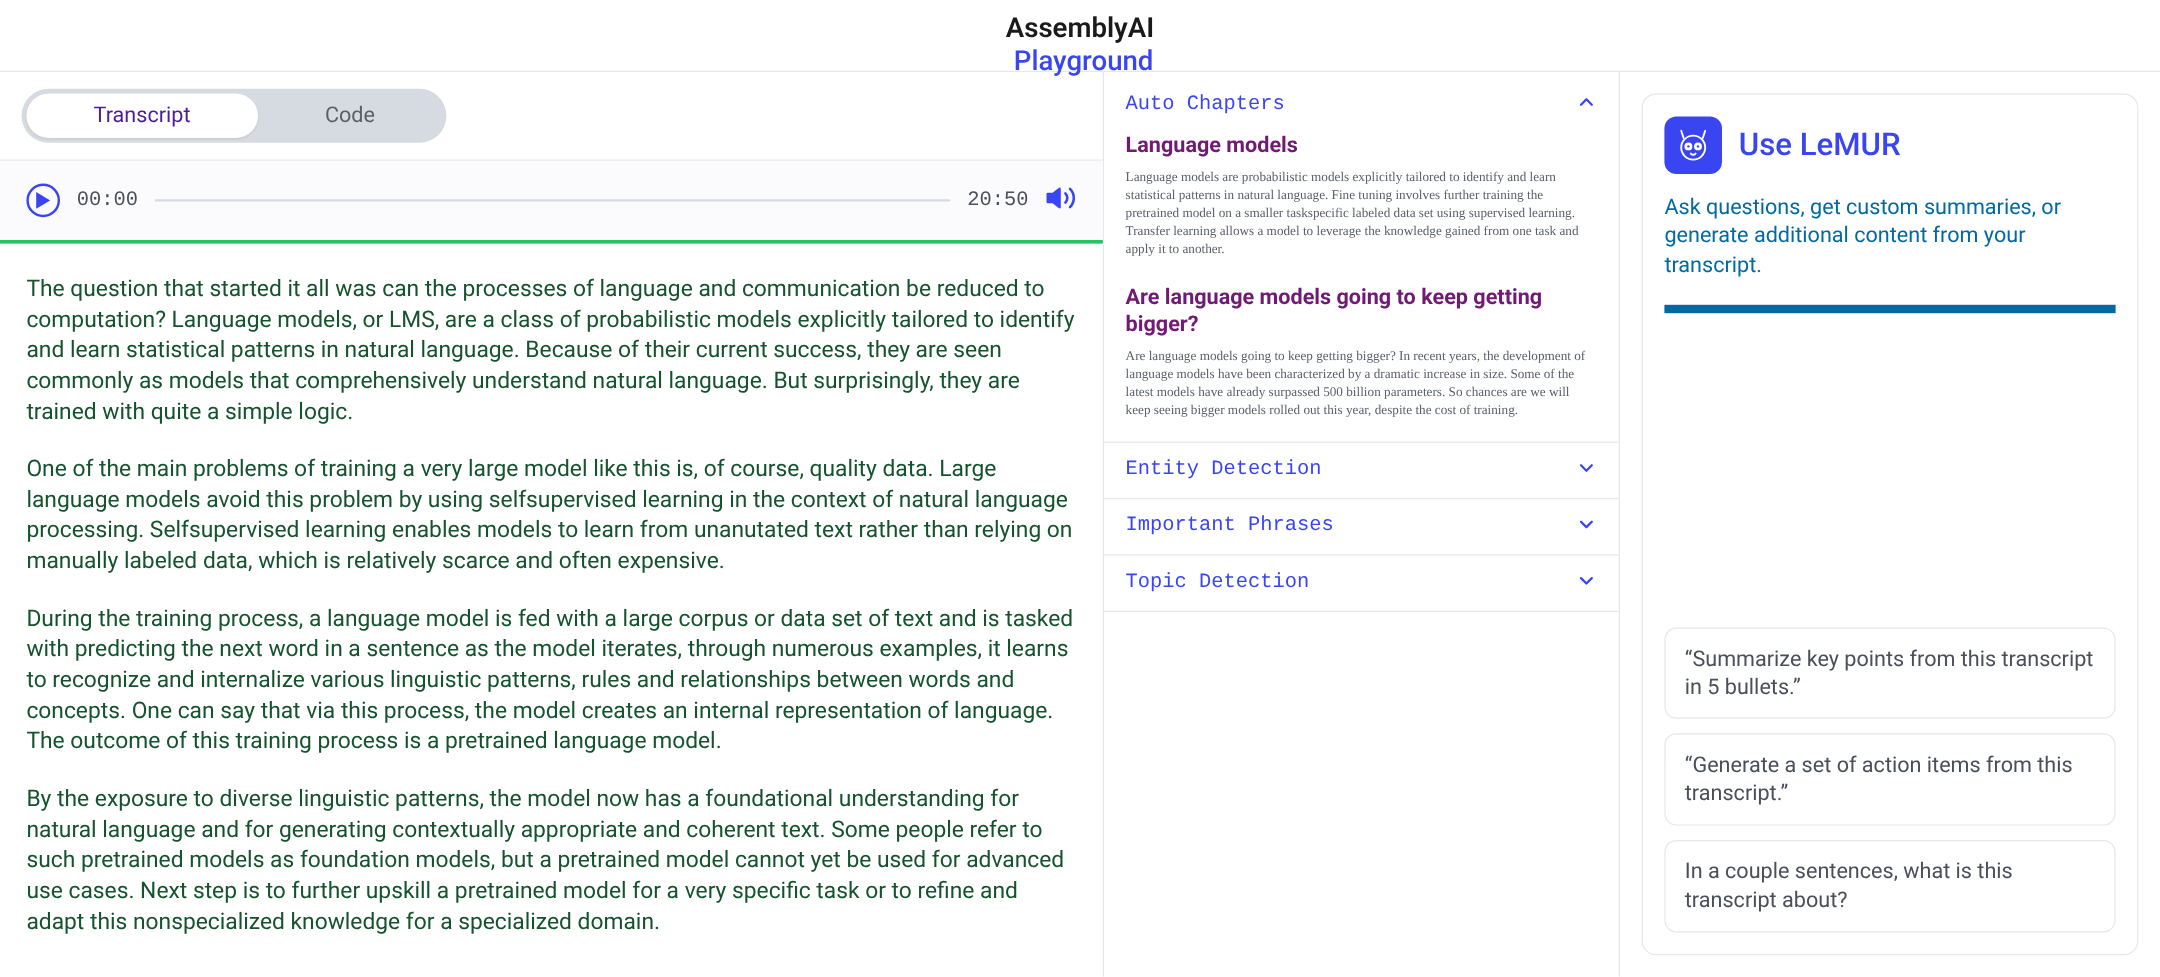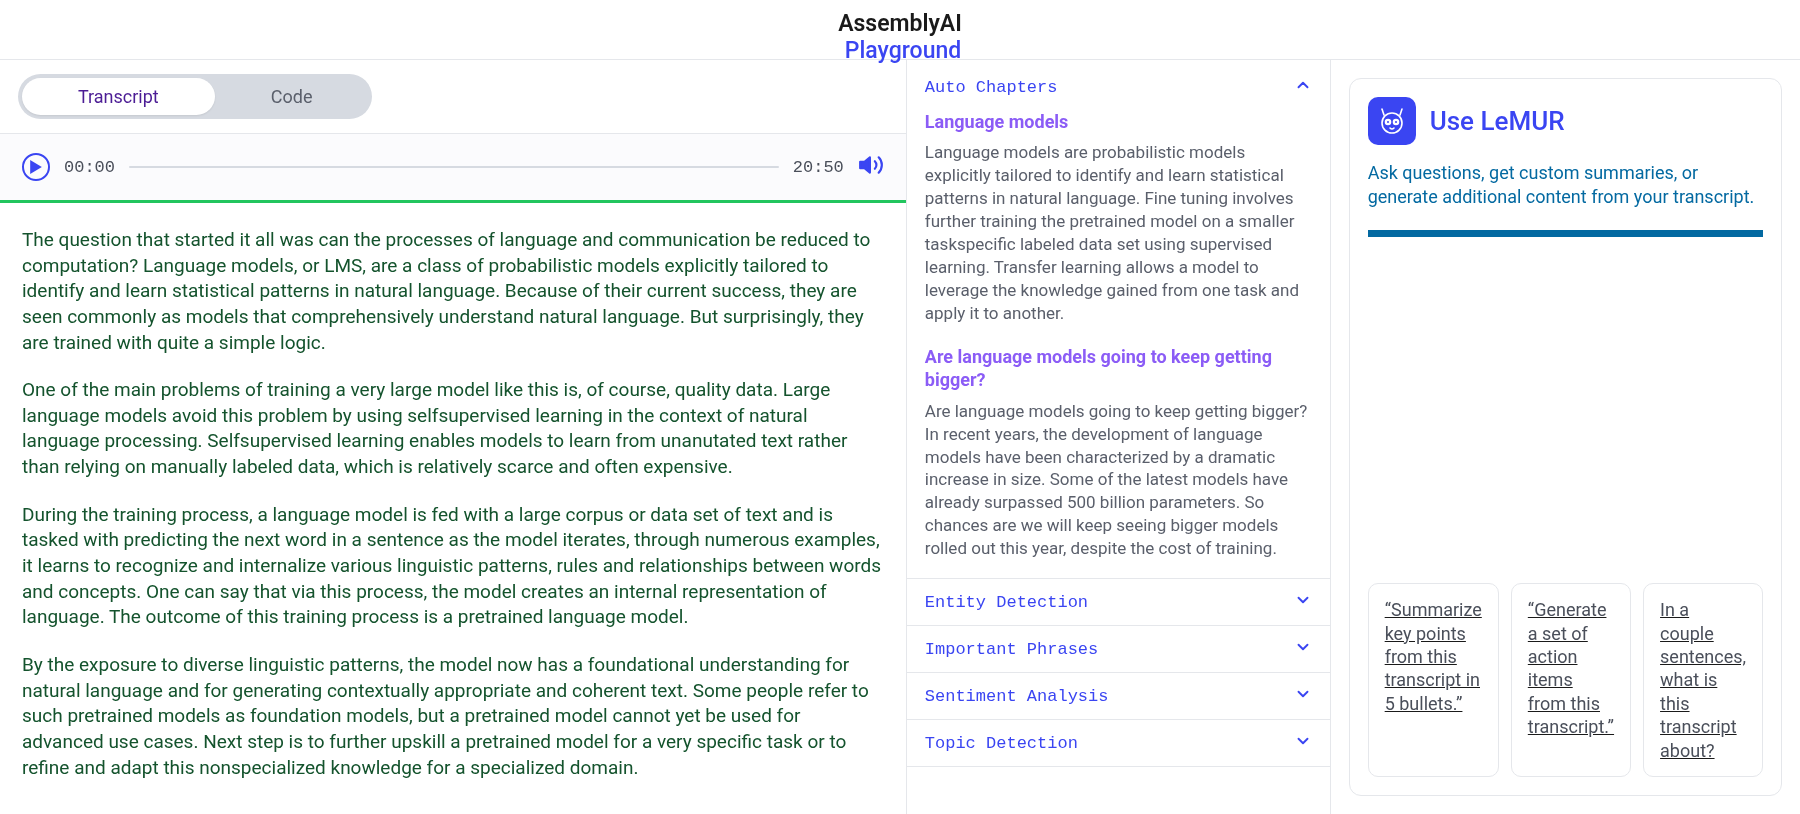--- a/index.html
+++ b/index.html
@@ -112,29 +112,30 @@
       font-size: 17px;
       color: #3a45f2;
     }
     .chevron { color: #3a45f2; }
     .accordion-body {
       padding: 0 18px 18px 18px;
     }
     .chapter-title {
       font-size: 18px;
       font-weight: 700;
-      color: #8b5cf6;
+      color: #701a75;
       margin-bottom: 8px;
       line-height: 1.3;
     }
     .chapter-text {
-      font-size: 17px;
+      font-size: 11px;
       color: #5a5f6b;
       line-height: 1.35;
       margin-bottom: 20px;
+      font-family: Liberation Serif, serif;
     }
     .right-panel {
       flex: 1;
       padding: 18px;
       display: flex;
       flex-direction: column;
     }
     .lemur-card {
       border: 1px solid #e5e7eb;
       border-radius: 12px;
@@ -166,23 +167,22 @@
       font-size: 18px;
       color: #0369a1;
       line-height: 1.35;
       margin-top: 6px;
       padding-bottom: 20px;
       border-bottom: 7px solid #0369a1;
     }
     .suggestions {
       margin-top: auto;
       display: flex;
-      flex-direction: row;
+      flex-direction: column;
       gap: 12px;
-      text-decoration: underline;
     }
     .suggestion {
       border: 1px solid #e5e7eb;
       border-radius: 10px;
       padding: 14px 16px;
       font-size: 18px;
       color: #4a4f5a;
       cursor: pointer;
       line-height: 1.3;
     }
@@ -255,30 +255,20 @@
         <span class="chevron">
           <svg width="18" height="18" viewBox="0 0 24 24" fill="none" stroke="currentColor" stroke-width="2.5" stroke-linecap="round" stroke-linejoin="round">
               <polyline points="6 9 12 15 18 9"></polyline>
             </svg>
         </span>
       </div>
     </div>
     <div class="accordion-item">
       <div class="accordion-header">
         <span class="accordion-title">Important Phrases</span>
-        <span class="chevron">
-          <svg width="18" height="18" viewBox="0 0 24 24" fill="none" stroke="currentColor" stroke-width="2.5" stroke-linecap="round" stroke-linejoin="round">
-              <polyline points="6 9 12 15 18 9"></polyline>
-            </svg>
-        </span>
-      </div>
-    </div>
-    <div class="accordion-item">
-      <div class="accordion-header">
-        <span class="accordion-title">Sentiment Analysis</span>
         <span class="chevron">
           <svg width="18" height="18" viewBox="0 0 24 24" fill="none" stroke="currentColor" stroke-width="2.5" stroke-linecap="round" stroke-linejoin="round">
               <polyline points="6 9 12 15 18 9"></polyline>
             </svg>
         </span>
       </div>
     </div>
     <div class="accordion-item">
       <div class="accordion-header">
         <span class="accordion-title">Topic Detection</span>

